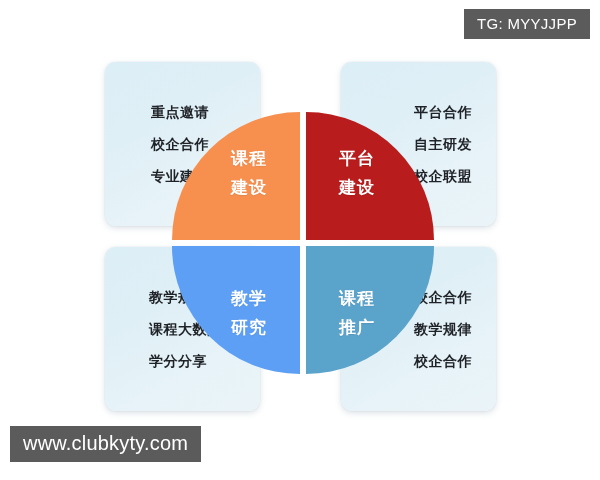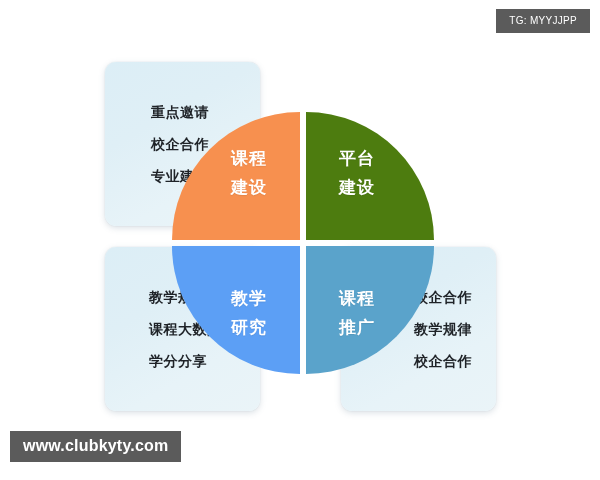--- a/index.html
+++ b/index.html
@@ -113,72 +113,76 @@
     padding-right: 26px; padding-top: 6px;
   }
 
   
   #tg-badge {
     position: absolute;
     right: 10px;
     top: 9px;
     background: #5b5b5b;
     color: #ffffff;
-    font-size: 10px;
+    font-size: 15px;
     letter-spacing: 0.3px;
     padding: 6px 13px 7px 13px;
     z-index: 10;
     white-space: nowrap;
   }
   #watermark {
     position: absolute;
     left: 10px;
     bottom: 18px;
     background: #5b5b5b;
     color: #ffffff;
-    font-size: 16px;
+    font-size: 20px;
     letter-spacing: 0.2px;
     padding: 6px 13px 7px 13px;
     z-index: 10;
     white-space: nowrap;
-    font-weight: bold;
   }
 </style>
 </head>
 <body style="background: rgb(255, 255, 255);">
 
 <div id="stage">
 
   <div class="card card-tl">
     <div class="card-line">重点邀请</div>
     <div class="card-line">校企合作</div>
     <div class="card-line">专业建设</div>
   </div>
 
+  <div class="card card-tr">
+    <div class="card-line">平台合作</div>
+    <div class="card-line">自主研发</div>
+    <div class="card-line">校企联盟</div>
+  </div>
 
   <div class="card card-bl">
     <div class="card-line">教学规律</div>
     <div class="card-line">课程大数据</div>
     <div class="card-line">学分分享</div>
   </div>
 
   <div class="card card-br">
     <div class="card-line">校企合作</div>
     <div class="card-line">教学规律</div>
     <div class="card-line">校企合作</div>
   </div>
 
   <div id="wheel">
 
     <div class="quad q-tl" style="background: rgb(247, 144, 79);">
       <div class="quad-label">课程</div>
       <div class="quad-label">建设</div>
     </div>
 
-    <div class="quad q-tr" style="background: #4d7c0f;">
+    <div class="quad q-tr" style="background: #b91c1c;">
       <div class="quad-label">平台</div>
       <div class="quad-label">建设</div>
     </div>
 
     <div class="quad q-bl" style="background: rgb(92, 159, 245);">
       <div class="quad-label">教学</div>
       <div class="quad-label">研究</div>
     </div>
 
     <div class="quad q-br" style="background: rgb(90, 163, 203);">

